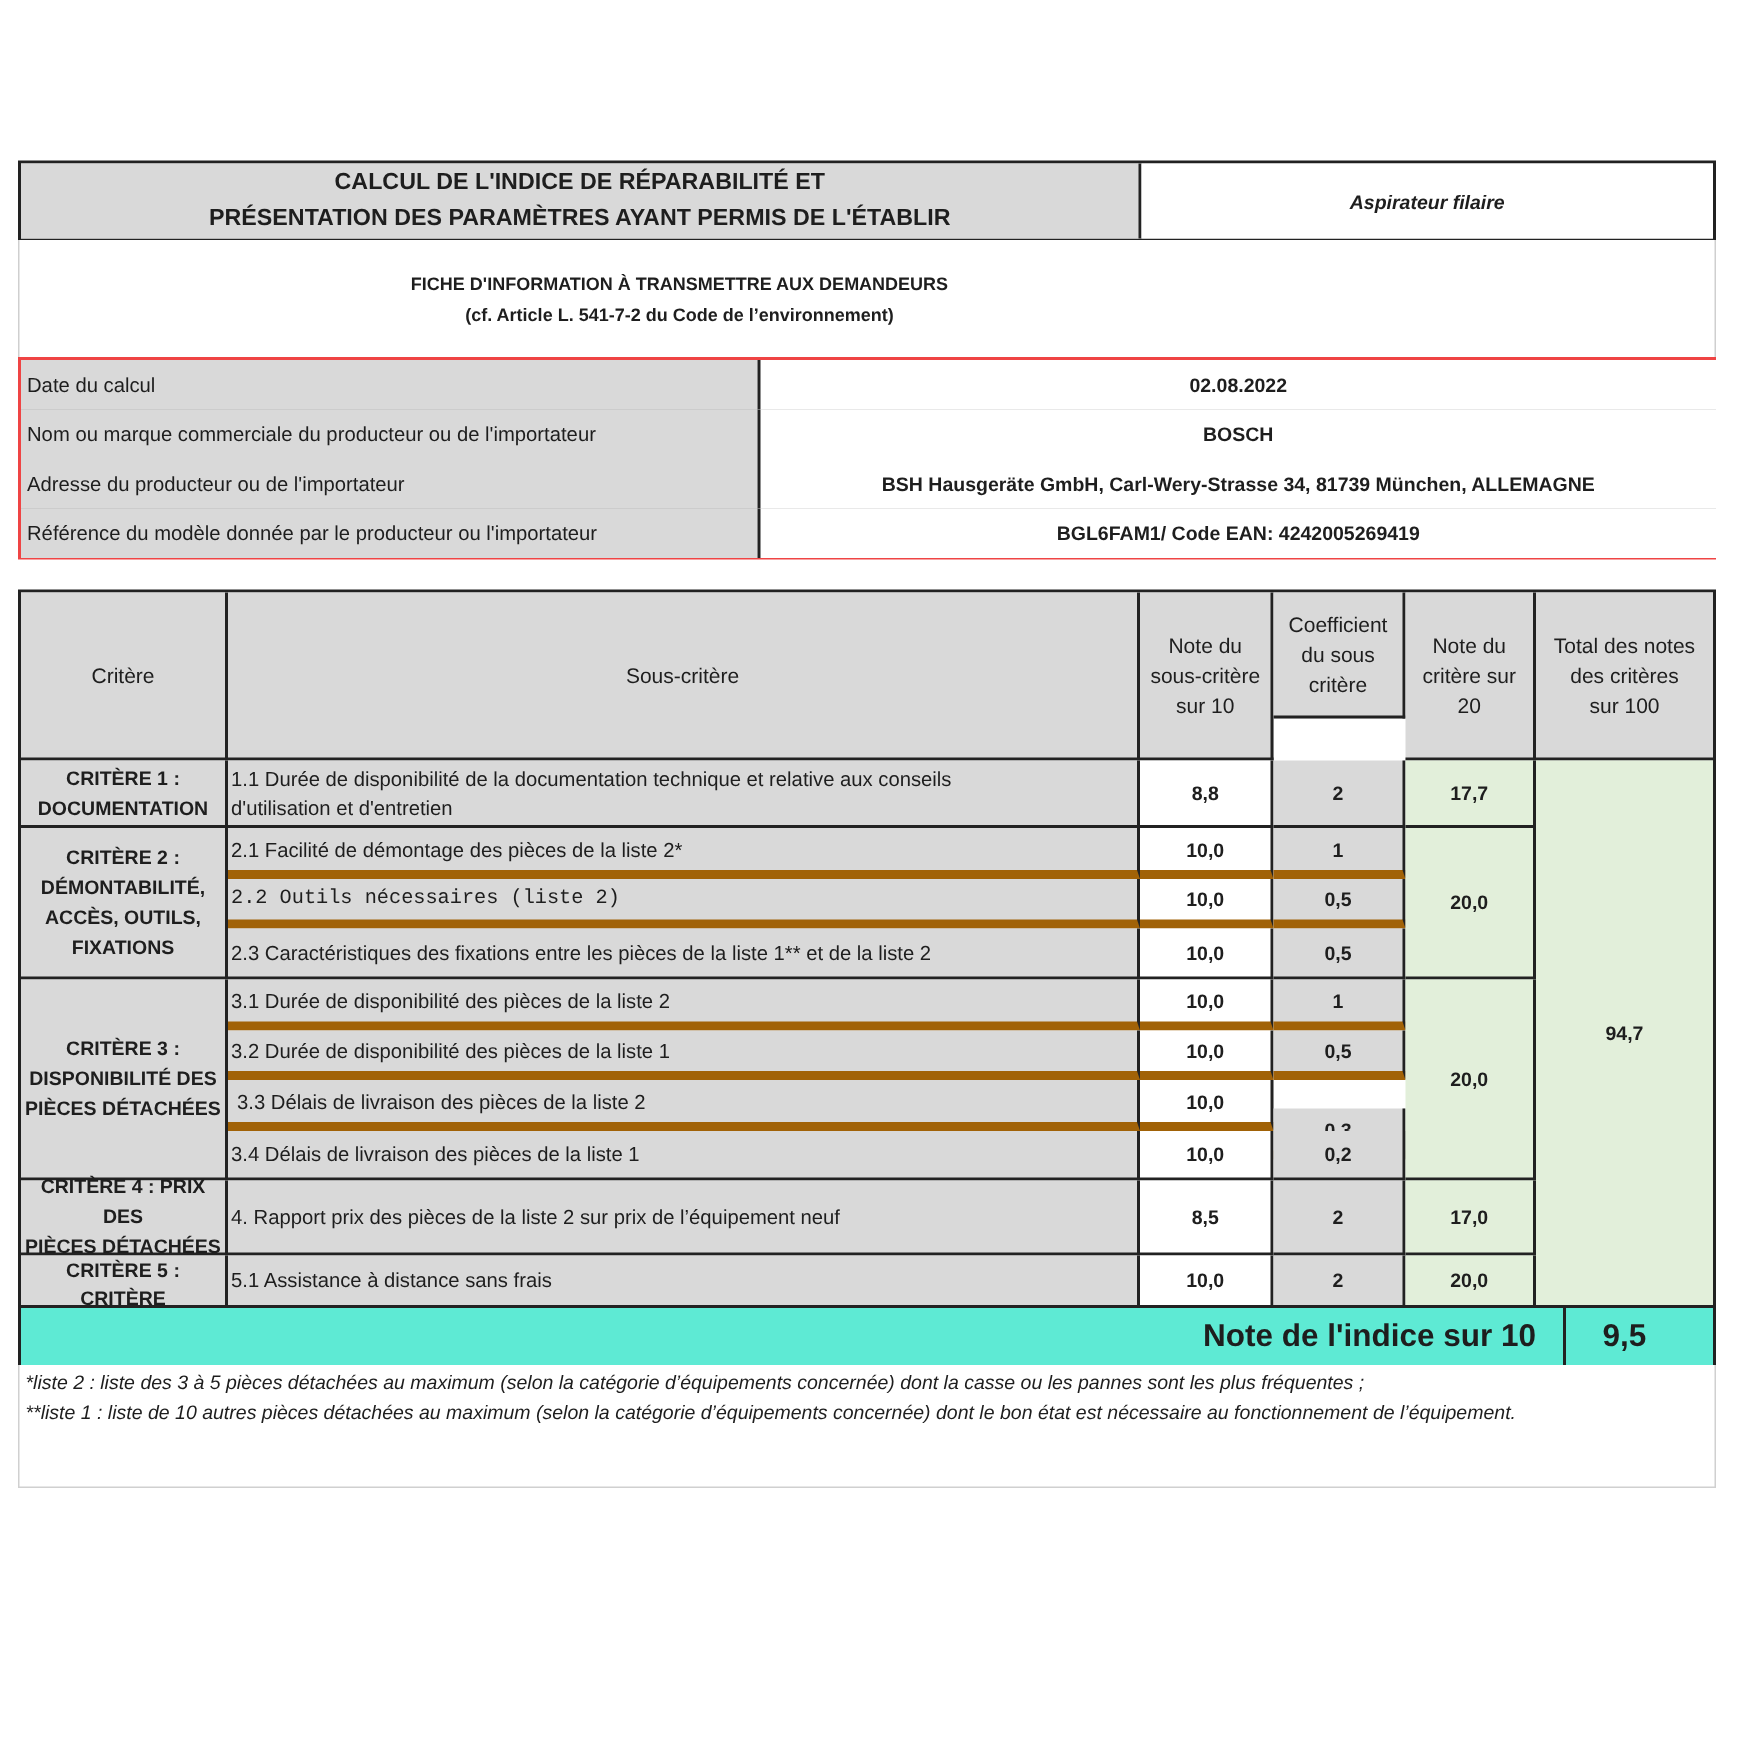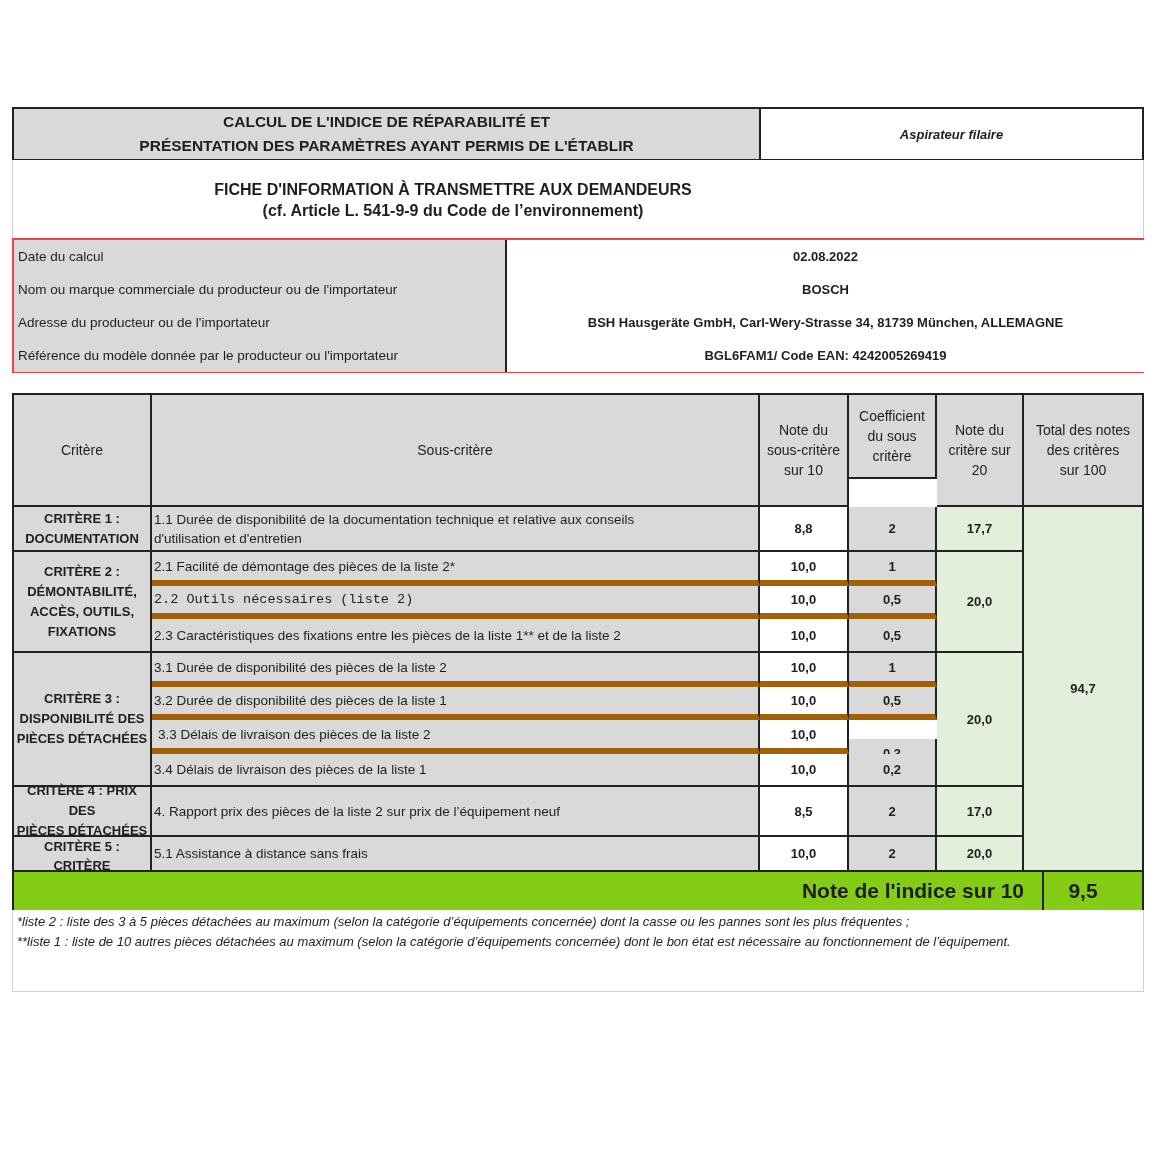--- a/index.html
+++ b/index.html
@@ -2,32 +2,32 @@
 <html><head>
 <meta charset="utf-8">
 <style>
   html, body { margin: 0; padding: 0; background: #ffffff; }
   body { width: 1160px; height: 1160px; position: relative; overflow: hidden;
          font-family: "Liberation Sans", "DejaVu Sans", sans-serif; color: #1e1e1e; }
   .abs { position: absolute; box-sizing: border-box; }
   .gray { background: #d9d9d9; }
   .white { background: #ffffff; }
   .lgreen { background: #e2efda; }
-  .green { background: #84cc16; }
+  .green { background: #5eead4; }
   .flex-c { display: flex; align-items: center; justify-content: center; text-align: center; }
   .flex-l { display: flex; align-items: center; justify-content: flex-start; text-align: left; padding-left: 4px; }
 
   
   #title-block { left: 12px; top: 107px; width: 1132px; height: 54px; border: 2px solid #222; }
   #title-main { left: 0; top: 0; width: 747px; height: 50px; border-right: 2px solid #222;
                 font-size: 15.5px; font-weight: bold; line-height: 24px; flex-direction: column; }
   #title-type { left: 747px; top: 0; width: 381px; height: 50px; font-size: 13px; font-weight: bold; font-style: italic; }
 
   #info-sub { left: 12px; top: 160px; width: 1132px; height: 79px; border-left: 1px solid #cfcfcf; border-right: 1px solid #cfcfcf;
-              font-size: 16px; font-weight: bold; line-height: 21px; flex-direction: column; padding-right: 250px; }
+              font-size: 12px; font-weight: bold; line-height: 21px; flex-direction: column; padding-right: 250px; }
 
   #info-table { left: 12px; top: 238px; width: 1132px; height: 135px; border: 2px solid #ef4444; }
   .info-row { position: absolute; left: 0; width: 1128px; height: 33px; }
   .info-label { position: absolute; left: 0; top: 0; width: 491px; height: 33px; font-size: 13.5px; border-bottom: 1px solid #a6a6a6; }
   .info-value { position: absolute; left: 491px; top: 0; width: 637px; height: 33px; font-size: 13px; font-weight: bold; border-left: 2px solid #222; border-bottom: 1px solid #a6a6a6; }
   .info-row:last-child .info-label, .info-row:last-child .info-value { border-bottom: none; }
 
   
   #main-table { left: 12px; top: 393px; width: 1132px; height: 518px; border: 2px solid #222; }
   .cell { position: absolute; box-sizing: border-box; }
@@ -53,21 +53,21 @@
 <div id="title-block" class="abs">
   <div id="title-main" class="abs gray flex-c">
     <span>CALCUL DE L'INDICE DE RÉPARABILITÉ ET</span>
     <span>PRÉSENTATION DES PARAMÈTRES AYANT PERMIS DE L'ÉTABLIR</span>
   </div>
   <div id="title-type" class="abs white flex-c">Aspirateur filaire</div>
 </div>
 
 <div id="info-sub" class="abs white flex-c">
   <span>FICHE D'INFORMATION À TRANSMETTRE AUX DEMANDEURS</span>
-  <span>(cf. Article L. 541-9-9 du Code de l’environnement)</span>
+  <span>(cf. Article L. 541-7-2 du Code de l’environnement)</span>
 </div>
 
 <div id="info-table" class="abs">
   <div class="info-row" style="top:0px;">
     <div class="info-label gray flex-l">Date du calcul</div>
     <div class="info-value white flex-c">02.08.2022</div>
   </div>
   <div class="info-row" style="top:33px;">
     <div class="info-label gray flex-l">Nom ou marque commerciale du producteur ou de l'importateur</div>
     <div class="info-value white flex-c">BOSCH</div>

